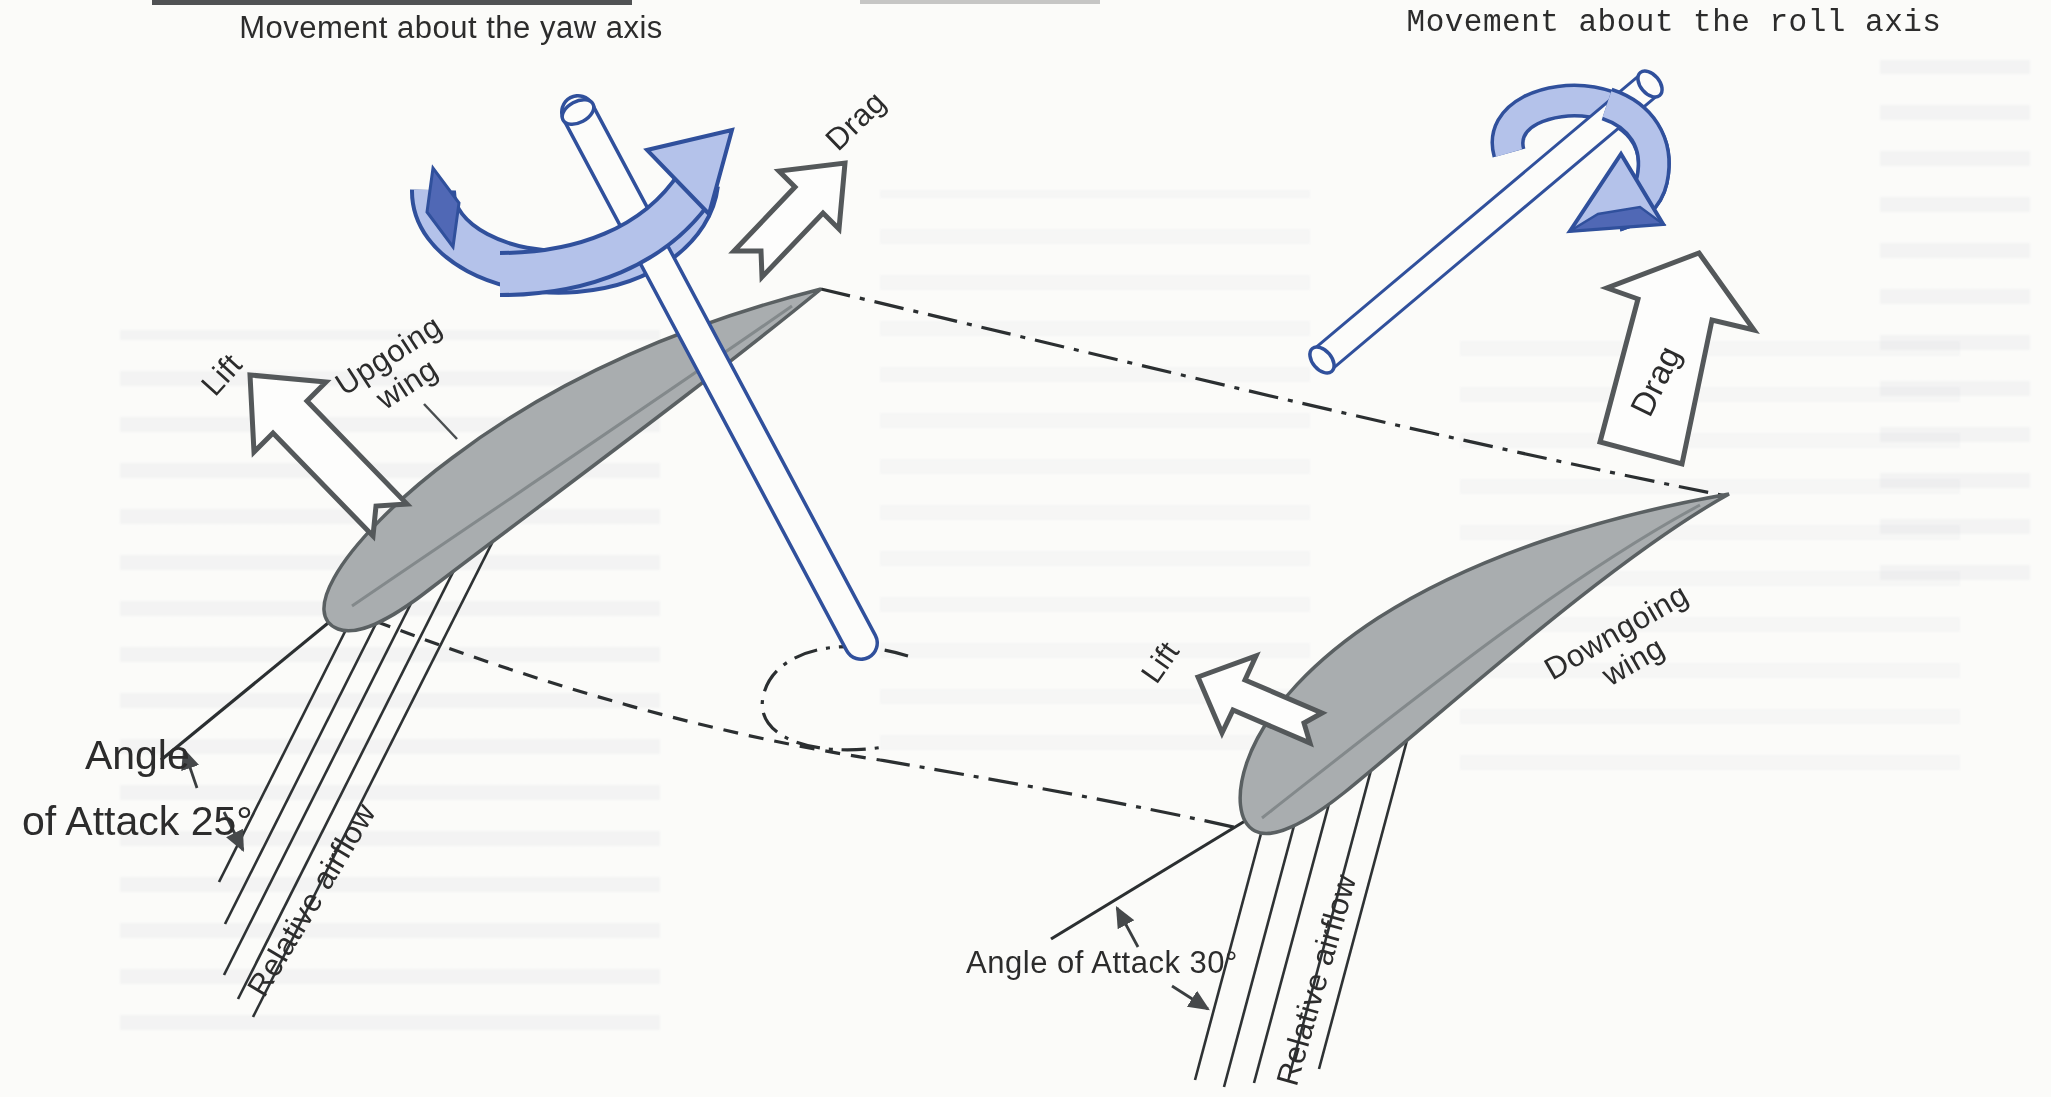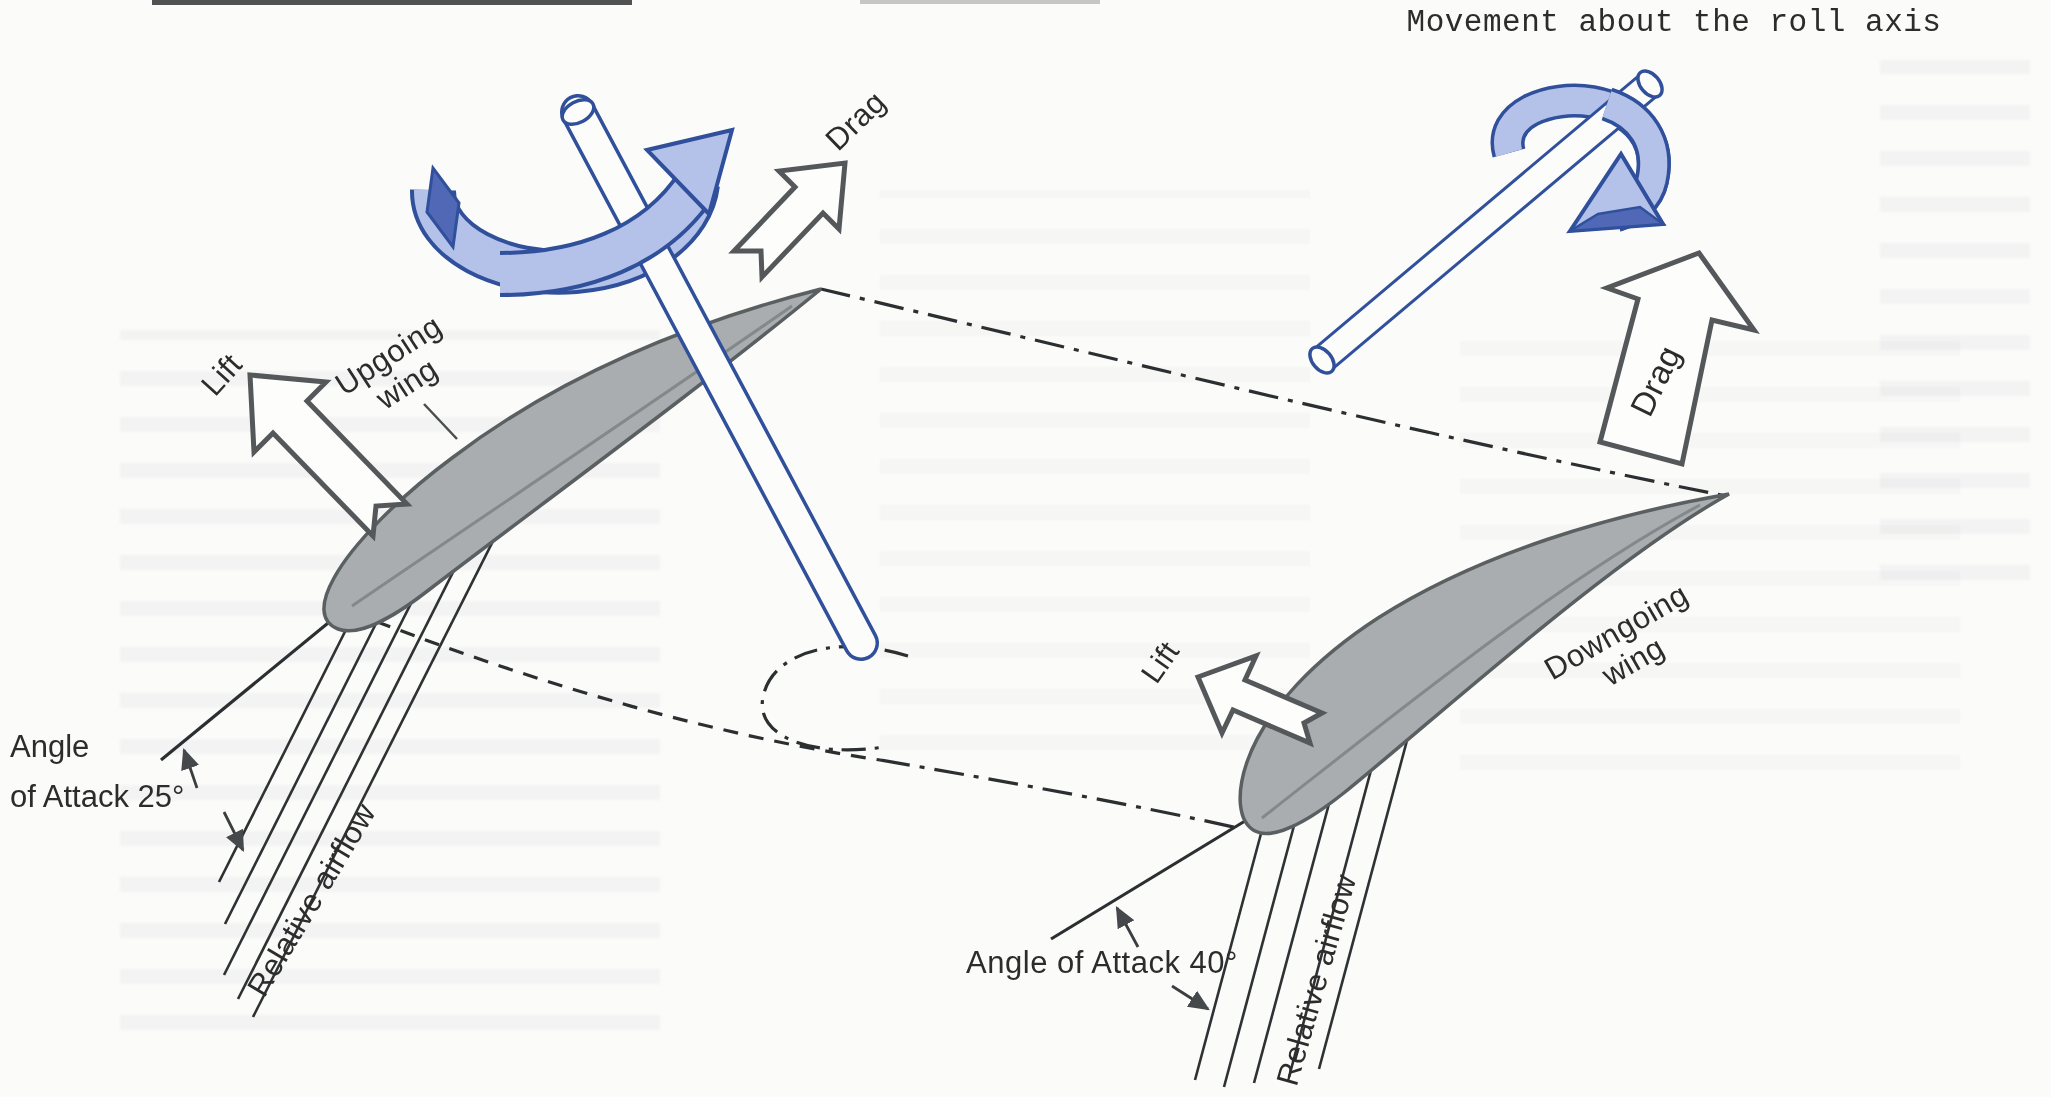--- a/index.html
+++ b/index.html
@@ -26,22 +26,22 @@
   .smudge{
     position:absolute;
     background:repeating-linear-gradient(0deg,
       rgba(110,120,150,0.055) 0px, rgba(110,120,150,0.055) 15px,
       rgba(110,120,150,0) 15px, rgba(110,120,150,0) 46px);
     filter:blur(1px);
     pointer-events:none;
   }
   .topstreak{position:absolute;background:#26282a;pointer-events:none;}
   .aoa-left-block{
-    position:absolute;left:10px;top:722px;
-    font-size:31px;line-height:1.62;transform:none;
+    position:absolute;left:22px;top:722px;
+    font-size:41px;line-height:1.62;transform:none;text-align:center;
   }
 </style>
 </head>
 <body>
 
 <div id="stage">
 
   <div class="smudge" style="left:120px;top:330px;width:540px;height:700px;"></div>
   <div class="smudge" style="left:880px;top:190px;width:430px;height:560px;opacity:.7;"></div>
   <div class="smudge" style="left:1460px;top:340px;width:500px;height:430px;opacity:.7;"></div>
@@ -135,40 +135,41 @@
       <line x1="1322" y1="360" x2="1650" y2="84" stroke="#fcfcfa" stroke-width="24"></line>
       <ellipse cx="1322" cy="360" rx="15" ry="9.5" transform="rotate(50 1322 360)" fill="#fcfcfa" stroke="#30509c" stroke-width="3.5"></ellipse>
       <ellipse cx="1650" cy="84" rx="15" ry="9.5" transform="rotate(50 1650 84)" fill="#fcfcfa" stroke="#30509c" stroke-width="3.5"></ellipse>
       <path d="M 1607 104 C 1640 115, 1660 142, 1652 180 C 1648 198, 1634 210, 1616 215" fill="none" stroke="#30509c" stroke-width="34"></path>
       <path d="M 1607 104 C 1640 115, 1660 142, 1652 180 C 1648 198, 1634 210, 1616 215" fill="none" stroke="#b4c2ea" stroke-width="27"></path>
       <polygon points="1570,231 1621,154 1663,224" fill="#b4c2ea" stroke="#30509c" stroke-width="4"></polygon>
       <polygon points="1570,231 1663,224 1640,207 1598,214" fill="#5068b5" stroke="#30509c" stroke-width="2.5"></polygon>
     </g>
   </svg>
 
+  <div class="label" style="left:451px;top:28px;">Movement about the yaw axis</div>
 
   <div class="label" style="left:1674px;top:23px;font-family:Liberation Mono, monospace;">Movement about the roll axis</div>
 
   <div class="label rot" style="left:222px;top:375px;transform:translate(-50%,-50%) rotate(-48deg);">Lift</div>
 
   <div class="label rot center" style="left:398px;top:370px;transform:translate(-50%,-50%) rotate(-33deg);">
     <div>Upgoing</div>
     <div>wing</div>
   </div>
 
   <div class="label rot" style="left:856px;top:121px;transform:translate(-50%,-50%) rotate(-44deg);">Drag</div>
 
   <div class="aoa-left-block">
     <div>Angle</div>
     <div>of Attack 25°</div>
   </div>
 
   <div class="label rot" style="left:312px;top:900px;transform:translate(-50%,-50%) rotate(-59deg);">Relative airflow</div>
 
-  <div class="label" style="left:1102px;top:963px;">Angle of Attack 40°</div>
+  <div class="label" style="left:1102px;top:963px;">Angle of Attack 30°</div>
 
   <div class="label rot" style="left:1317px;top:980px;transform:translate(-50%,-50%) rotate(-74deg);">Relative airflow</div>
 
   <div class="label rot" style="left:1160px;top:662px;font-size:30px;transform:translate(-50%,-50%) rotate(-55deg);">Lift</div>
 
   <div class="label rot center" style="left:1625px;top:647px;transform:translate(-50%,-50%) rotate(-30deg);">
     <div>Downgoing</div>
     <div>wing</div>
   </div>
 

